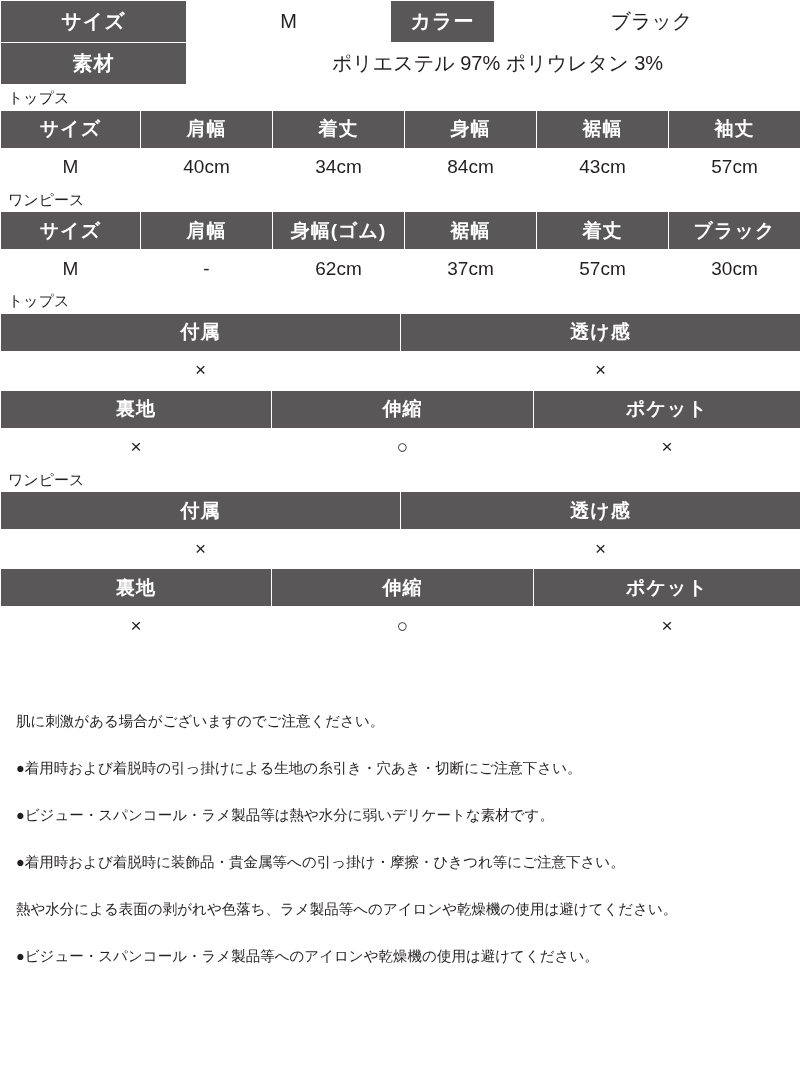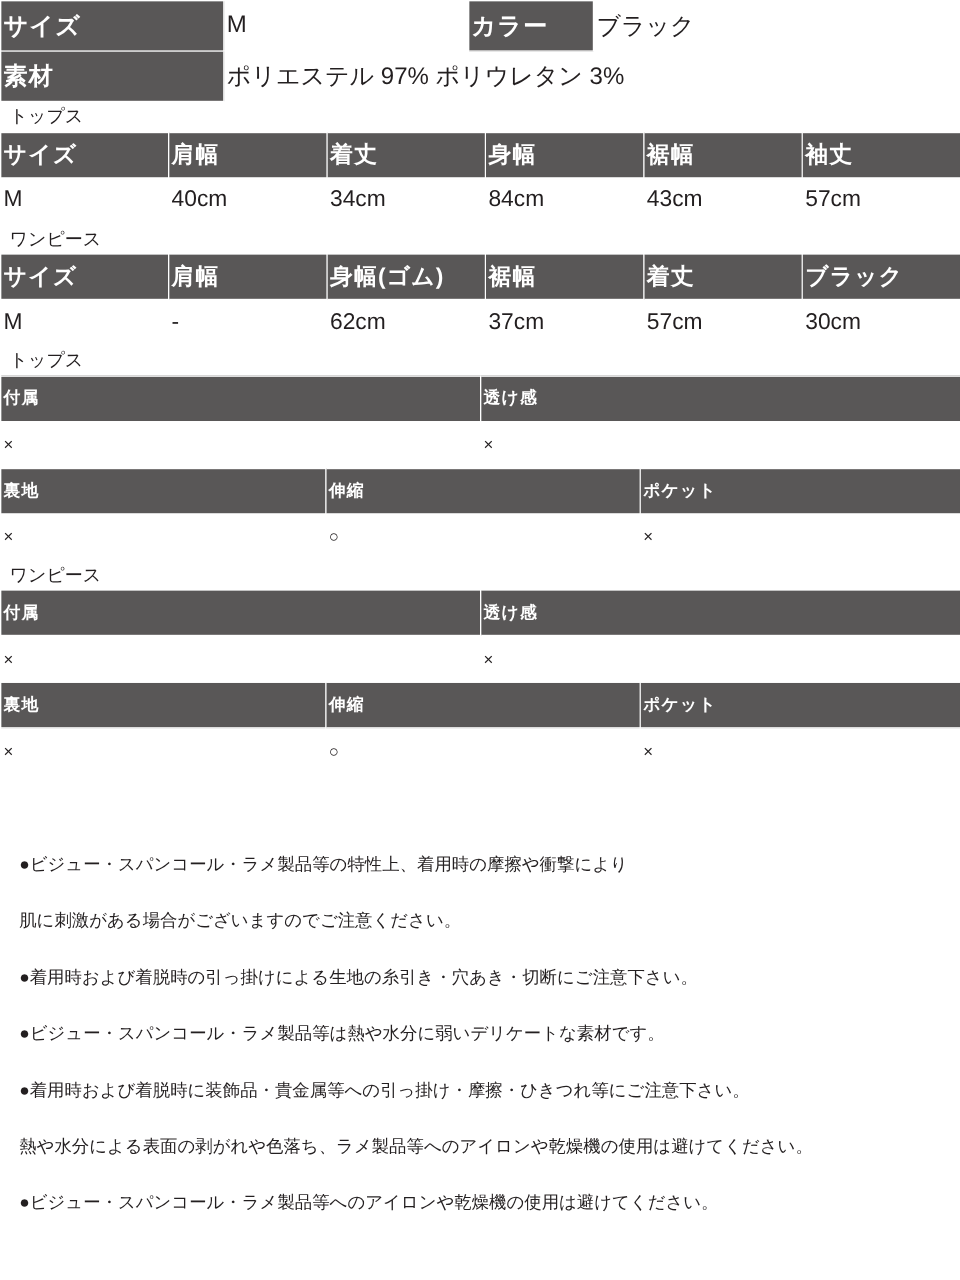--- a/index.html
+++ b/index.html
@@ -21,21 +21,21 @@
     box-sizing: border-box;
   }
 
   table {
     border-collapse: collapse;
     width: 800px;
     table-layout: fixed;
   }
   td {
     border: 1px solid #ffffff;
-    text-align: left;
+    text-align: center;
     vertical-align: middle;
     font-size: 19px;
     height: 38px;
     padding: 4px 2px;
     box-sizing: border-box;
     background: #ffffff;
     color: #231f20;
   }
   td.hdr {
     background: #595757;
@@ -63,21 +63,21 @@
   .size-table td {
     height: 38px;
     font-size: 19px;
   }
   .size-table td.hdr {
     font-size: 19px;
   }
 
   .attr-table td {
     height: 38px;
-    font-size: 14px;
+    font-size: 19px;
   }
 
   .notes {
     padding: 14px 14px 0 16px;
     font-size: 14.5px;
     line-height: 1.62;
     color: #231f20;
     white-space: pre-line;
   }
   .notes-title {
@@ -202,21 +202,20 @@
         <td class="val">×</td>
         <td class="val">○</td>
         <td class="val">×</td>
       </tr>
     </tbody>
   </table>
 
   <div class="big-gap"></div>
 
   <div class="notes">
-    <div>●ビジュー・スパンコール・ラメ製品等の特性上、着用時の摩擦や衝撃により</div>
     <div>肌に刺激がある場合がございますのでご注意ください。</div>
     <div>●着用時および着脱時の引っ掛けによる生地の糸引き・穴あき・切断にご注意下さい。</div>
     <div>●ビジュー・スパンコール・ラメ製品等は熱や水分に弱いデリケートな素材です。</div>
     <div>●着用時および着脱時に装飾品・貴金属等への引っ掛け・摩擦・ひきつれ等にご注意下さい。</div>
     <div>熱や水分による表面の剥がれや色落ち、ラメ製品等へのアイロンや乾燥機の使用は避けてください。</div>
     <div>●ビジュー・スパンコール・ラメ製品等へのアイロンや乾燥機の使用は避けてください。</div>
     
     
     
   </div>

